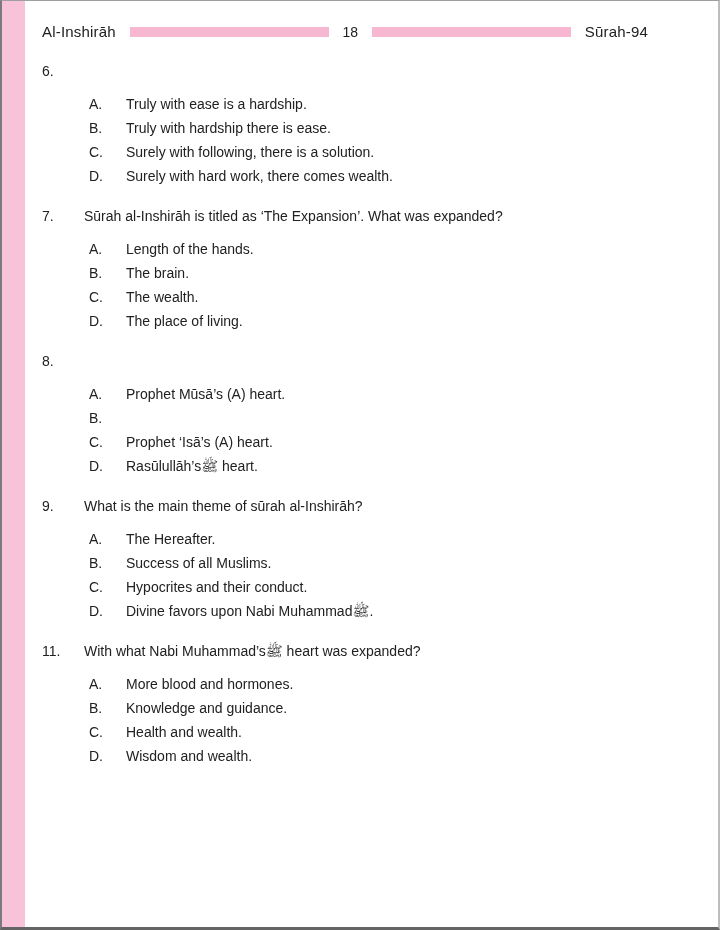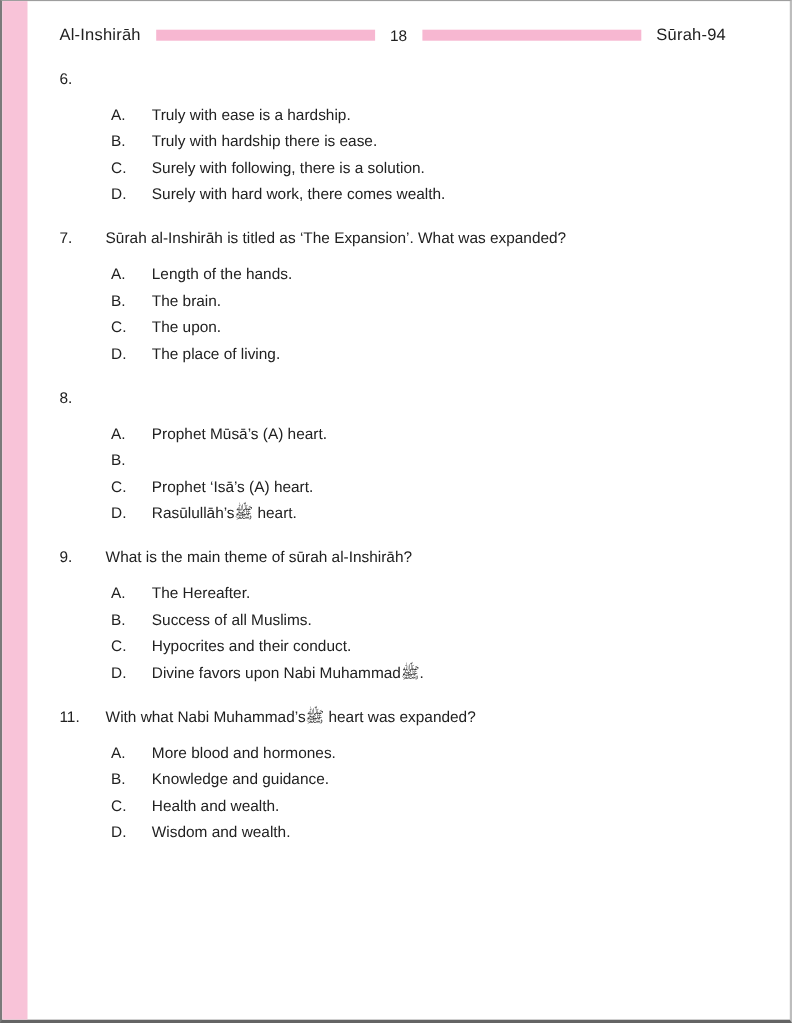--- a/index.html
+++ b/index.html
@@ -22,21 +22,21 @@
     border-bottom: 3px solid #646464;
     border-left: 2px solid #7a7a7a;
     overflow: hidden;
   }
   .stripe {
     position: absolute; top: 0; left: 0;
     width: 23px; height: 100%;
     background: var(--pink-stripe);
   }
   .content {
-    position: absolute; top: 0; left: 52px;
+    position: absolute; top: 0; left: 40px;
     width: 606px;
   }
   .page-header {
     display: flex; align-items: center; gap: 14px;
     margin-top: 22px;
   }
   .h-title {
     font-size: 15px; color: var(--ink); letter-spacing: 0.2px;
     white-space: nowrap;
   }
@@ -109,21 +109,21 @@
           <div class="opt">
             <span class="opt-letter">A.</span>
             <span class="opt-text">Length of the hands.</span>
           </div>
           <div class="opt">
             <span class="opt-letter">B.</span>
             <span class="opt-text">The brain.</span>
           </div>
           <div class="opt">
             <span class="opt-letter">C.</span>
-            <span class="opt-text">The upon.</span>
+            <span class="opt-text">The wealth.</span>
           </div>
           <div class="opt">
             <span class="opt-letter">D.</span>
             <span class="opt-text">The place of living.</span>
           </div>
         </div>
       </article>
 
       <article class="question">
         <div class="q-head">

